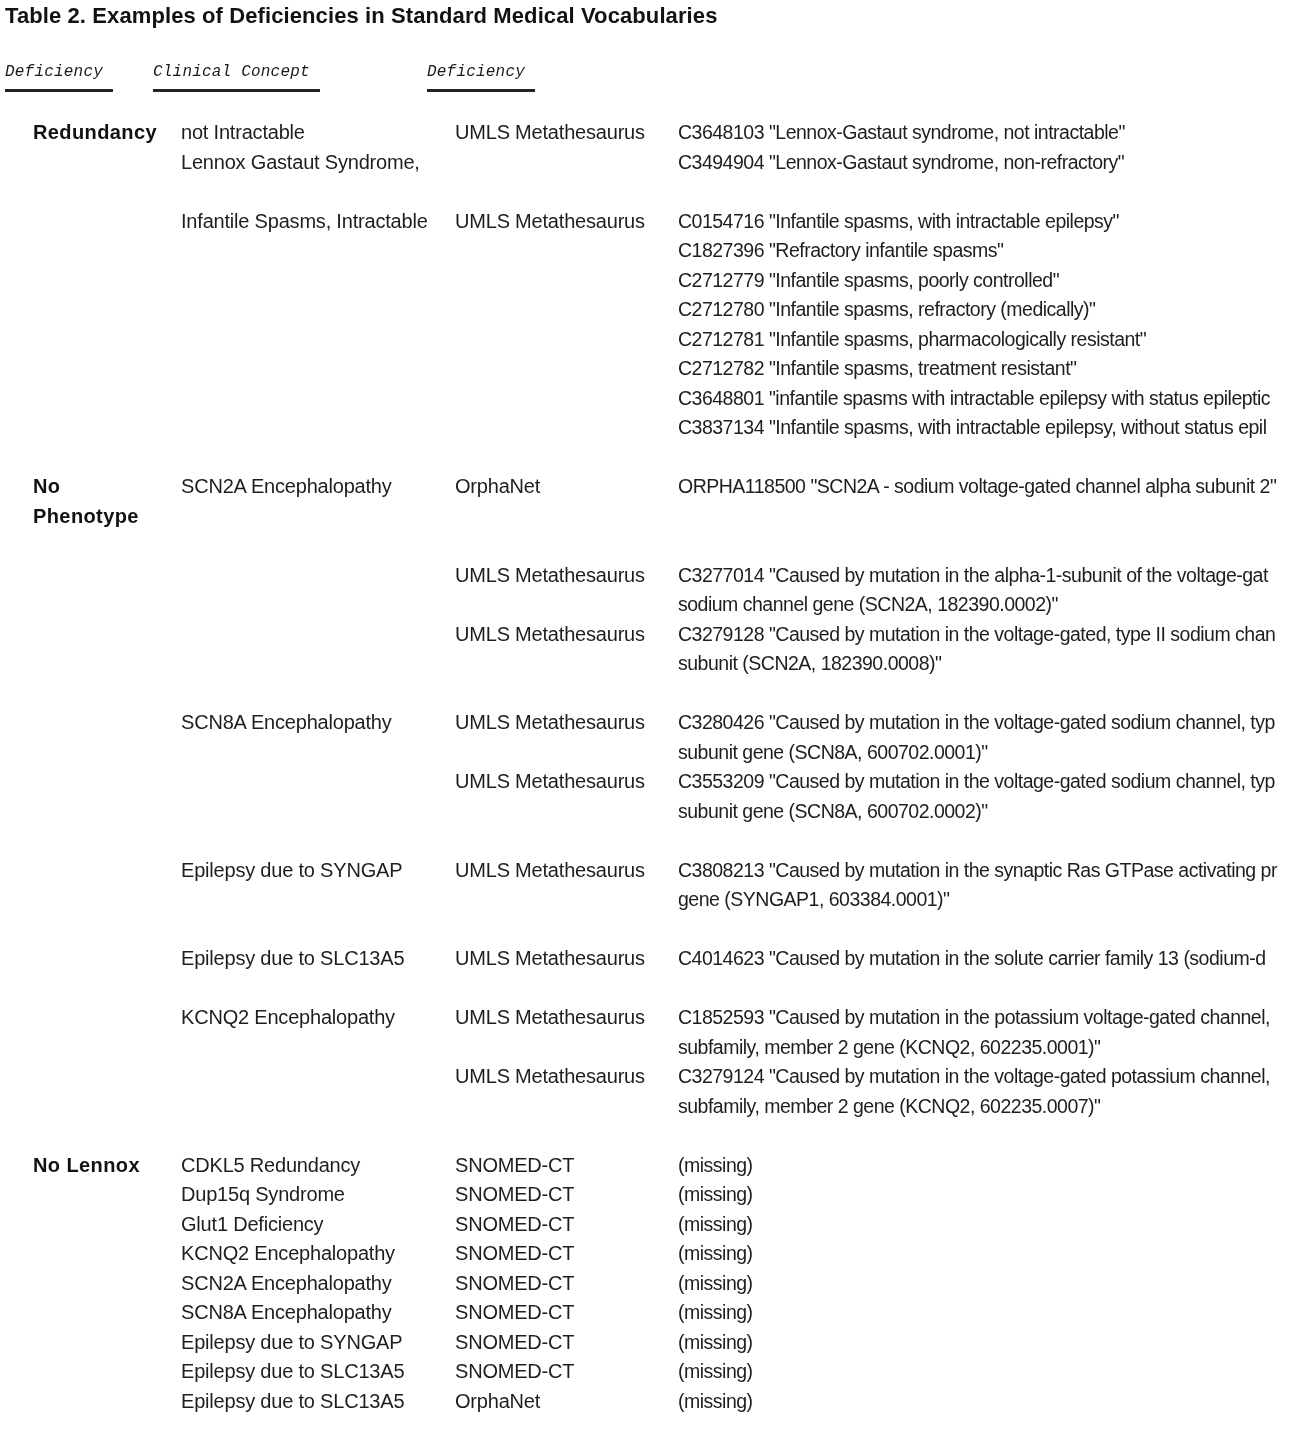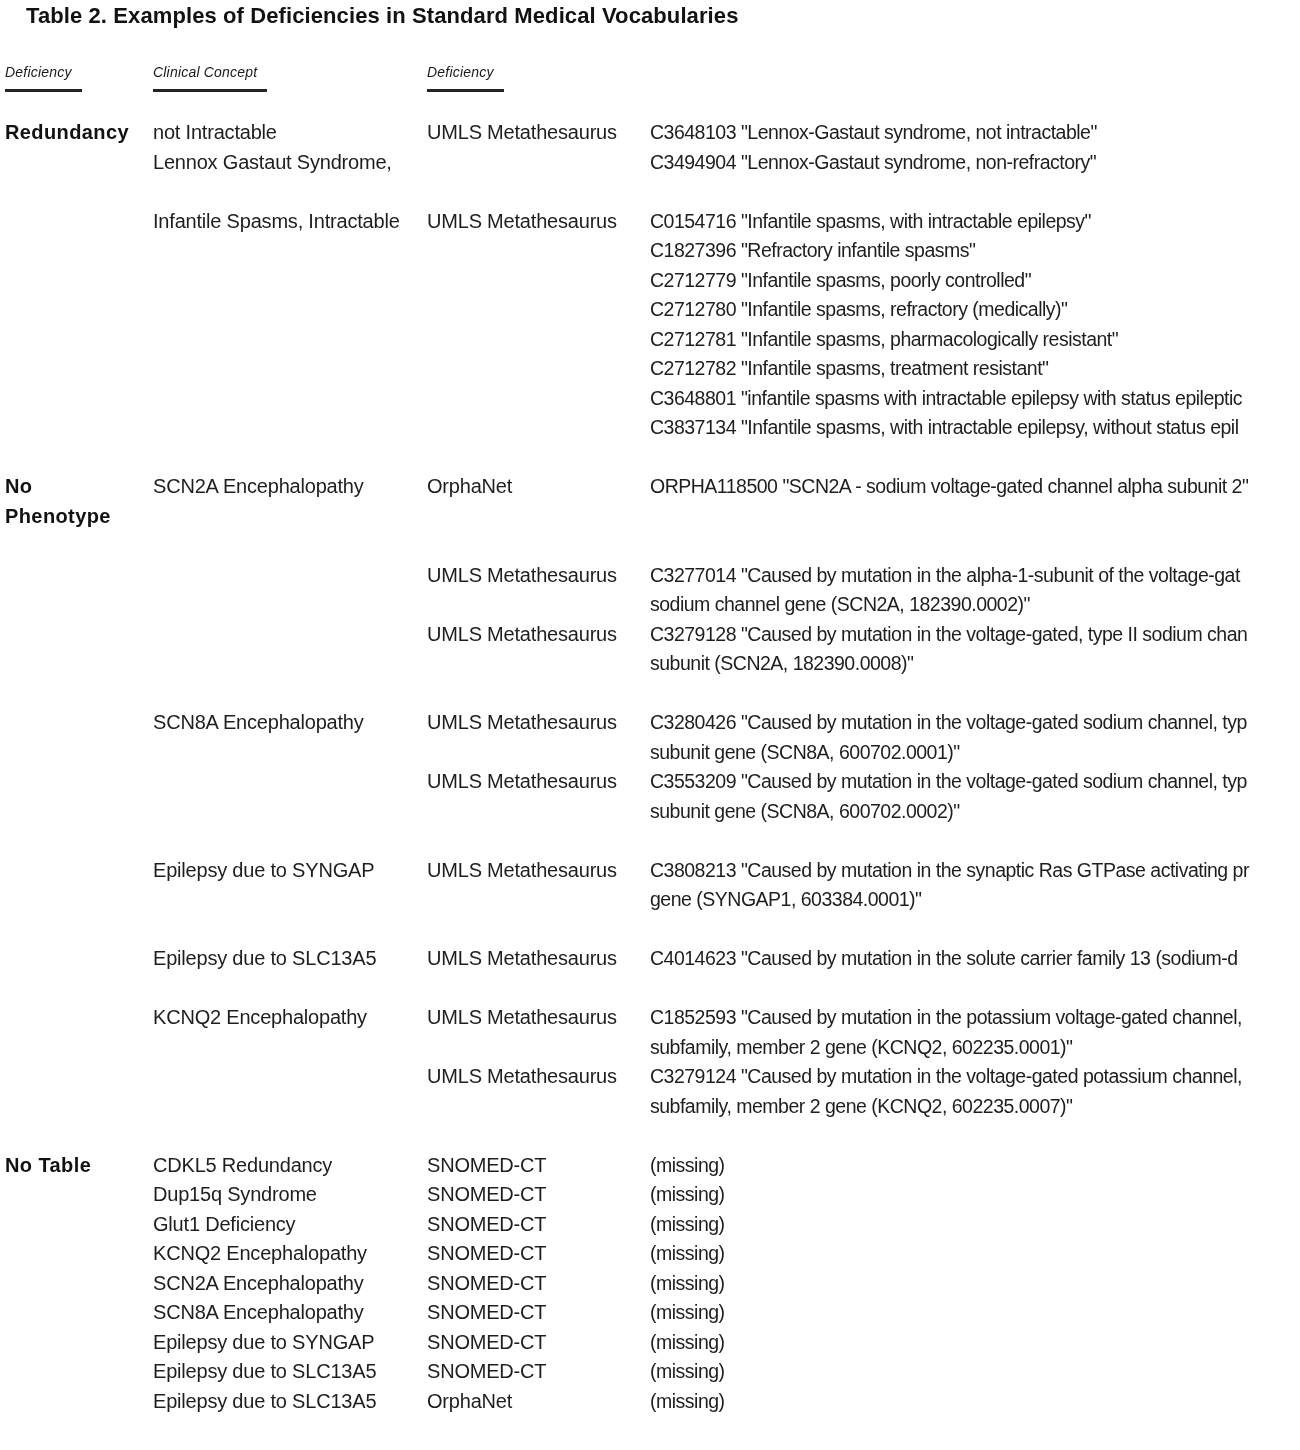--- a/index.html
+++ b/index.html
@@ -13,39 +13,38 @@
     padding: 3px 0 0 5px;
     font-family: "Liberation Sans", sans-serif;
     color: #1e1e1e;
   }
   .title {
     font-size: 22px;
     font-weight: bold;
     line-height: 26px;
     color: #121212;
     letter-spacing: 0.1px;
-    margin-left: 21px;
   }
   .grid-row {
     display: grid;
     grid-template-columns: 148px 274px 223px 650px;
     align-items: start;
   }
   .header-row { margin-top: 33px; }
-  .header-cell { font-size: 14px; }
+  .header-cell { font-size: 16px; font-family: Liberation Mono, monospace; }
   .header-cell span {
     display: inline-block;
     font-style: italic;
     line-height: 21px;
     padding: 0 10px 6px 0;
     border-bottom: 3px solid #242424;
     letter-spacing: 0.2px;
     color: #1a1a1a;
   }
-  .rows { margin-top: 26px; }
+  .rows { margin-top: 26px; margin-left: 28px; }
   .trow.gap { margin-top: 29.5px; }
   .cell { font-size: 20px; line-height: 29.5px; letter-spacing: -0.2px; }
   .cell div { white-space: nowrap; }
   .def-cell { font-weight: bold; color: #121212; letter-spacing: 0.4px; }
   .terms-cell { font-size: 19.5px; letter-spacing: -0.5px; }
   .terms-cell div { line-height: 29.5px; }
 </style>
 </head>
 <body>
 
@@ -211,21 +210,21 @@
           </div>
           <div class="cell terms-cell">
             <div class="term-line">C3279124 "Caused by mutation in the voltage-gated potassium channel,</div>
             <div class="term-line">subfamily, member 2 gene (KCNQ2, 602235.0007)"</div>
           </div>
         </div>
       </div>
       <div class="section">
         <div class="grid-row trow gap">
           <div class="cell def-cell">
-            <div class="def-line">No Table</div>
+            <div class="def-line">No Lennox</div>
           </div>
           <div class="cell concept-cell">
             <div class="concept-line">CDKL5 Redundancy</div>
           </div>
           <div class="cell vocab-cell">
             <div class="vocab-line">SNOMED-CT</div>
           </div>
           <div class="cell terms-cell">
             <div class="term-line">(missing)</div>
           </div>

